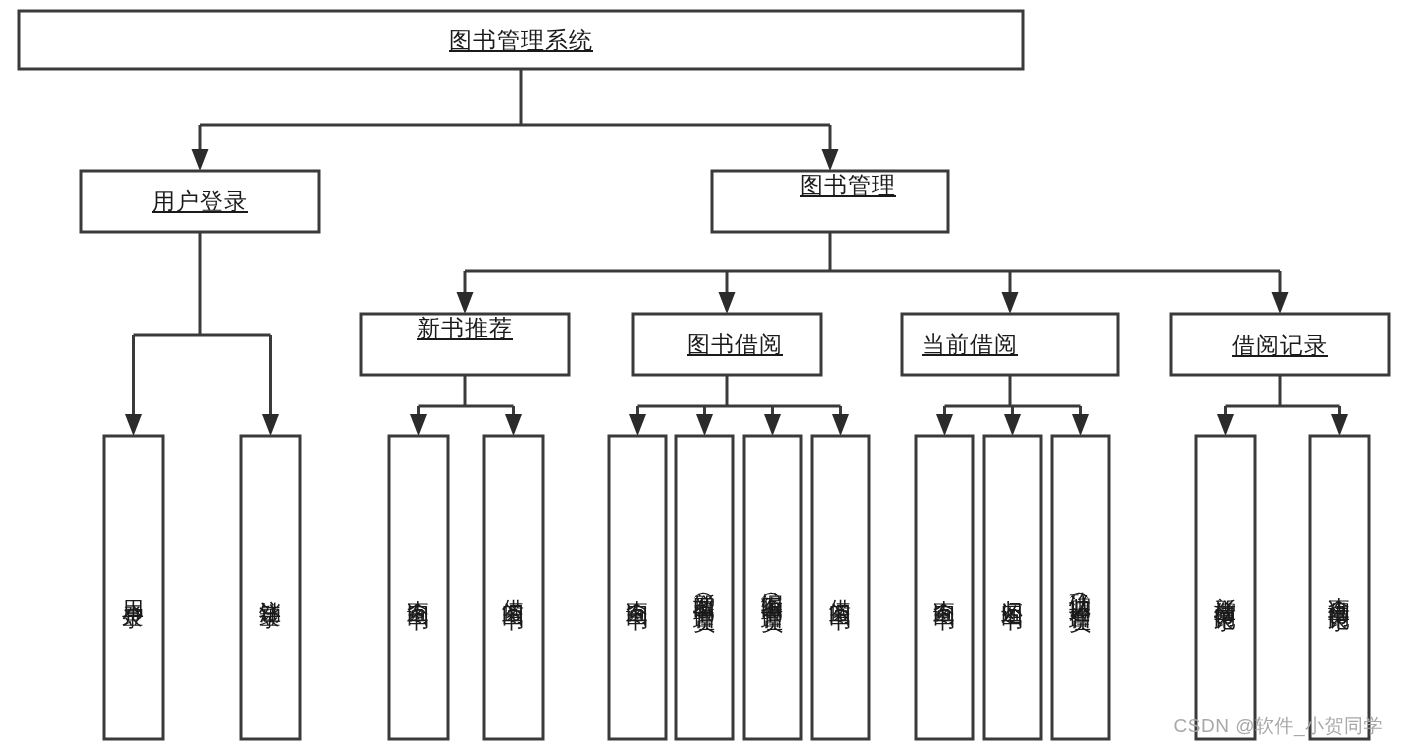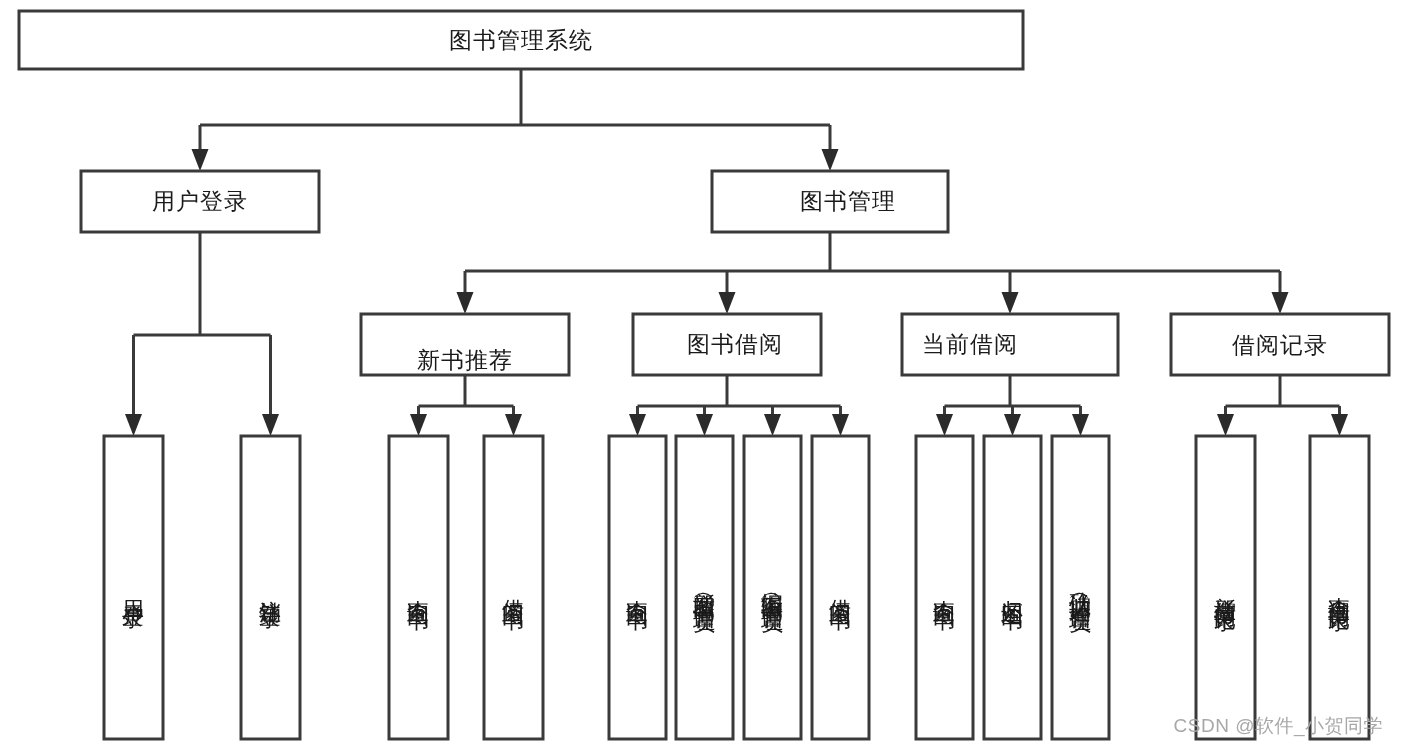--- a/index.html
+++ b/index.html
@@ -66,20 +66,21 @@
     align-items: center;
     justify-content: center;
     pointer-events: none;
   }
   .horiz-label-wrap span {
     font-family: "Liberation Sans", "DejaVu Sans", sans-serif;
     font-size: 23px;
     color: #1a1a1a;
     white-space: nowrap;
     letter-spacing: 1px;
+    text-decoration: underline;
   }
   #watermark {
     position: absolute;
     right: 22px;
     bottom: 8px;
     font-family: "Liberation Sans", "DejaVu Sans", sans-serif;
     font-size: 19px;
     color: #a8a8a8;
     white-space: nowrap;
     letter-spacing: 0.5px;
@@ -181,24 +182,24 @@
       </div>
       <div class="horiz-label-wrap" style="left: 81px; top: 171px; width: 238px; height: 61px;">
         <span>用户登录</span>
       </div>
       <div class="vert-label-wrap" style="left: 104px; top: 436px; width: 59px; height: 303px;">
         <span style="max-height: 293px;">用户登录</span>
       </div>
       <div class="vert-label-wrap" style="left: 241px; top: 436px; width: 59px; height: 303px;">
         <span style="max-height: 293px;">注销登录</span>
       </div>
-      <div class="horiz-label-wrap" style="left: 712px; top: 171px; width: 272px; height: 61px;">
+      <div class="horiz-label-wrap" style="left: 712px; top: 155px; width: 272px; height: 61px;">
         <span>图书管理</span>
       </div>
-      <div class="horiz-label-wrap" style="left: 361px; top: 330px; width: 208px; height: 61px;">
+      <div class="horiz-label-wrap" style="left: 361px; top: 298px; width: 208px; height: 61px;">
         <span>新书推荐</span>
       </div>
       <div class="vert-label-wrap" style="left: 389px; top: 436px; width: 59px; height: 303px;">
         <span style="max-height: 293px;">查询图书</span>
       </div>
       <div class="vert-label-wrap" style="left: 484px; top: 436px; width: 59px; height: 303px;">
         <span style="max-height: 293px;">借阅图书</span>
       </div>
       <div class="horiz-label-wrap" style="left: 633px; top: 314px; width: 204px; height: 61px;">
         <span>图书借阅</span>

